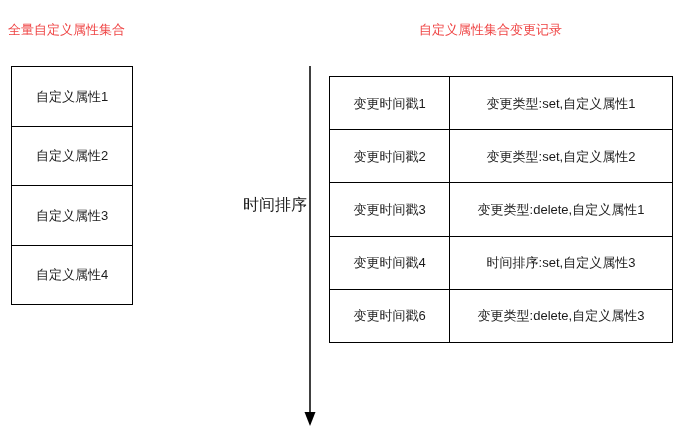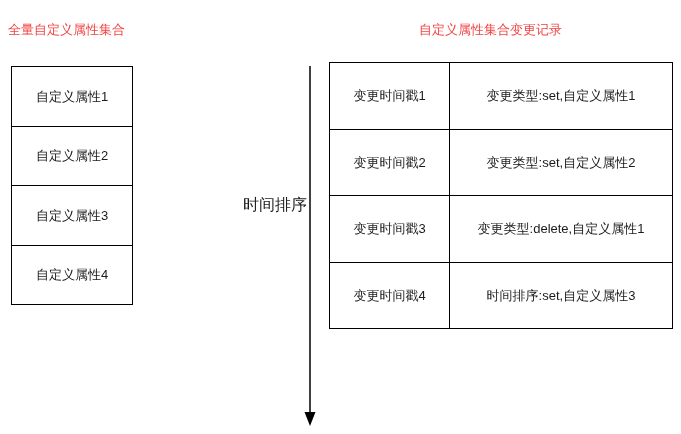--- a/index.html
+++ b/index.html
@@ -46,21 +46,21 @@
 
   .box--left {
     left: 11px;
     top: 66px;
     width: 122px;
     height: 239px;
   }
 
   .box--right {
     left: 329px;
-    top: 62px;
+    top: 76px;
     width: 344px;
     height: 267px;
   }
 
   .row {
     display: flex;
     flex: 1 1 0;
     min-height: 0;
     border-bottom: 1.5px solid #000000;
   }
@@ -148,15 +148,19 @@
       <div class="cell cell--desc">变更类型:set,自定义属性2</div>
     </div>
     <div class="row">
       <div class="cell cell--ts">变更时间戳3</div>
       <div class="cell cell--desc">变更类型:delete,自定义属性1</div>
     </div>
     <div class="row">
       <div class="cell cell--ts">变更时间戳4</div>
       <div class="cell cell--desc">时间排序:set,自定义属性3</div>
     </div>
+    <div class="row">
+      <div class="cell cell--ts">变更时间戳6</div>
+      <div class="cell cell--desc">变更类型:delete,自定义属性3</div>
+    </div>
   </div>
 
 </div>
 
 </body></html>

